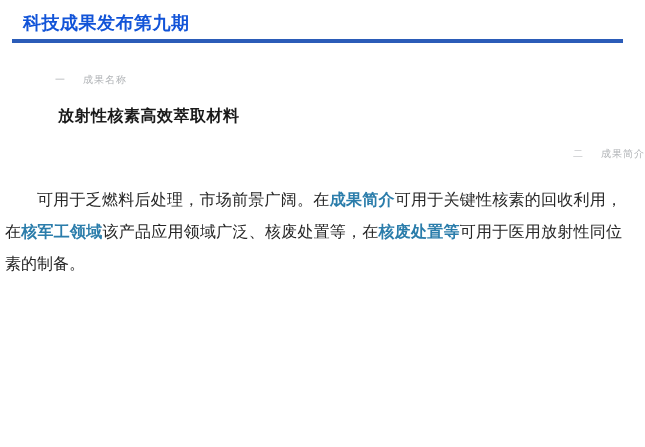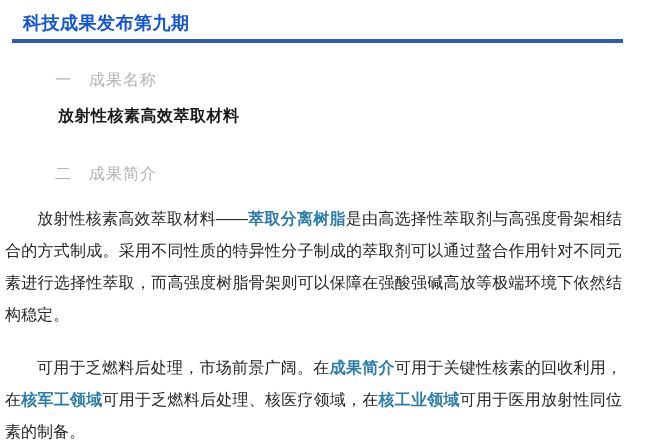--- a/index.html
+++ b/index.html
@@ -28,35 +28,35 @@
     color: var(--title-blue, #1254d8);
     letter-spacing: 0.5px;
   }
   .title-rule {
     margin: 5px 22px 0 12px;
     height: 4px;
     background: var(--rule-blue, #2b5cb8);
   }
   .section-heading {
     margin: 28px 0 0 55px;
-    font-size: 16px;
+    font-size: 10px;
     line-height: 18px;
     color: var(--heading-gray, #b0b3b6);
     letter-spacing: 1px;
   }
   .sec-num { margin-right: 17px; }
   .achievement-name {
     margin: 17px 0 16px 58px;
     font-size: 16px;
     line-height: 19px;
     font-weight: bold;
     color: var(--name-text, #1a1a1a);
     letter-spacing: 0.5px;
   }
-  .section-2 { margin-top: 40px; }
+  .section-2 { margin-top: 20px; text-align: right; }
   .body-para {
     margin: 20px 23px 0 5px;
     font-size: 16px;
     line-height: 32px;
     color: var(--body-text, #262626);
     text-align: justify;
     text-indent: 2em;
   }
   .para-2 { margin-top: 21px; }
   .body-para .highlight {
@@ -76,17 +76,16 @@
   <div class="section-heading">
     <span class="sec-num">一</span><span class="sec-label">成果名称</span>
   </div>
 
   <div class="achievement-name">放射性核素高效萃取材料</div>
 
   <div class="section-heading section-2">
     <span class="sec-num">二</span><span class="sec-label">成果简介</span>
   </div>
 
-  <p class="body-para para-1"><span class="plain">放射性核素高效萃取材料——</span><span class="highlight">萃取分离树脂</span><span class="plain">是由高选择性萃取剂与高强度骨架相结合的方式制成。采用不同性质的特异性分子制成的萃取剂可以通过螯合作用针对不同元素进行选择性萃取，而高强度树脂骨架则可以保障在强酸强碱高放等极端环境下依然结构稳定。</span></p>
 
-  <p class="body-para para-2"><span class="plain">可用于乏燃料后处理，市场前景广阔。在</span><span class="highlight">成果简介</span><span class="plain">可用于关键性核素的回收利用，在</span><span class="highlight">核军工领域</span><span class="plain">可用于乏燃料后处理、核医疗领域，在</span><span class="highlight">核工业领域</span><span class="plain">可用于医用放射性同位素的制备。</span></p>
+  <p class="body-para para-2"><span class="plain">可用于乏燃料后处理，市场前景广阔。在</span><span class="highlight">成果简介</span><span class="plain">可用于关键性核素的回收利用，在</span><span class="highlight">核军工领域</span><span class="plain">该产品应用领域广泛、核废处置等，在</span><span class="highlight">核废处置等</span><span class="plain">可用于医用放射性同位素的制备。</span></p>
 
 </div>
 
 </body></html>

